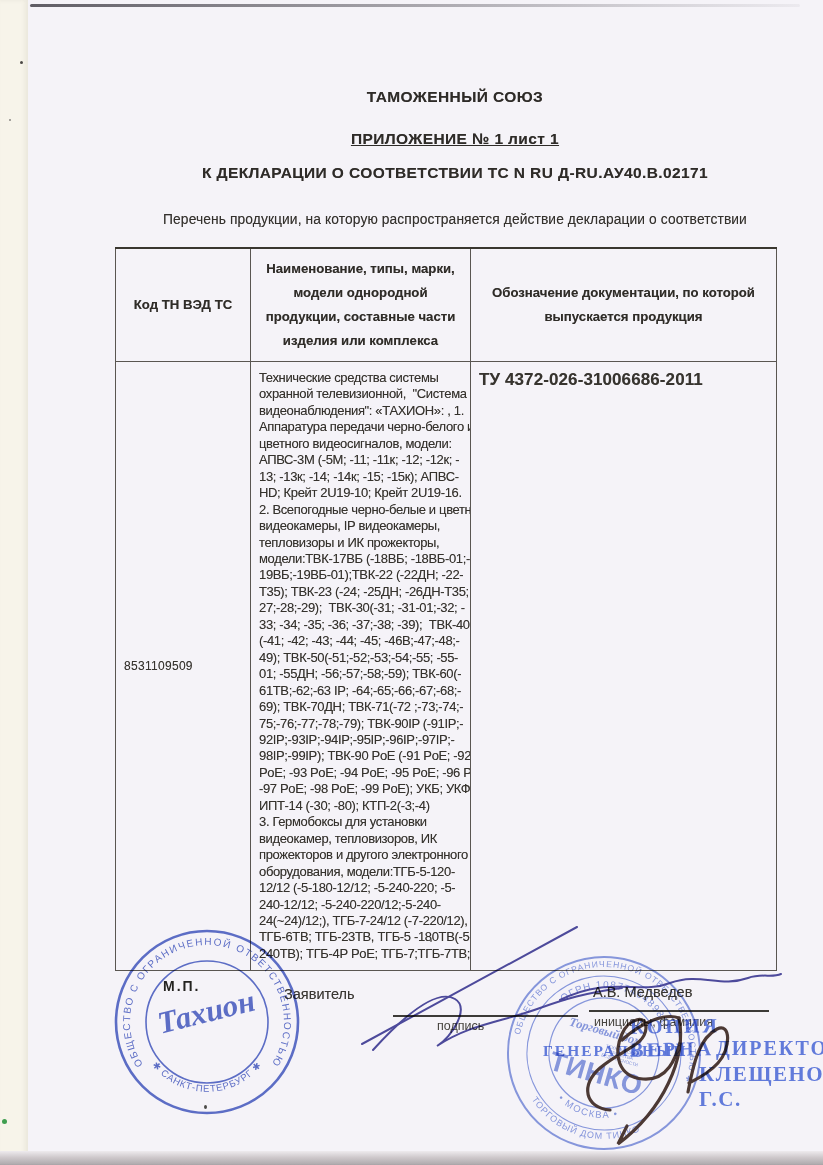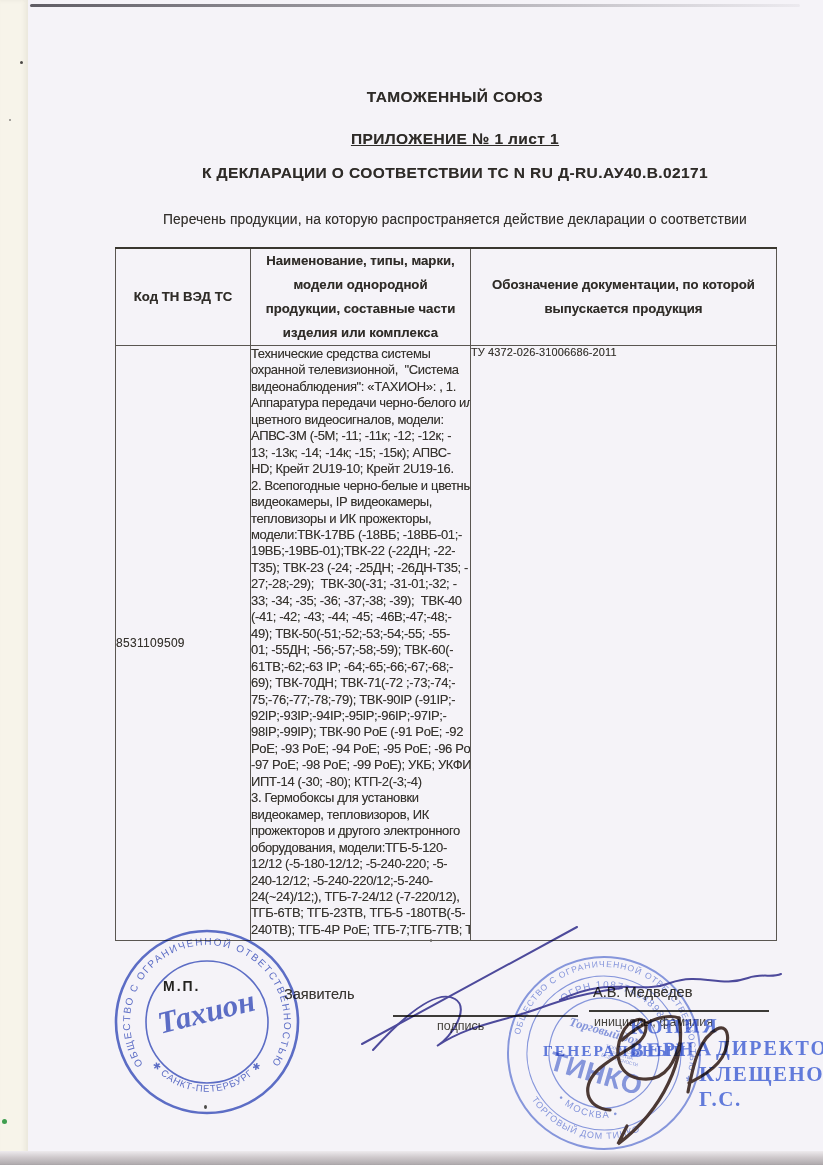--- a/index.html
+++ b/index.html
@@ -29,31 +29,31 @@
   .titles{ position:absolute; left:88px; top:0; width:734px; text-align:center; }
   .t-line{ position:absolute; left:0; width:734px; font-weight:bold; font-size:15.5px; letter-spacing:.4px; color:#2e2b28;}
   .t1{top:88px;} .t2{top:130px;text-decoration:underline;} .t3{top:164px;}
   .subtitle{ position:absolute; left:0; top:212px; width:734px; font-size:13.8px; font-weight:normal; color:#34312d; letter-spacing:.1px;}
 
   table.decl{
     position:absolute; left:115px; top:247px; width:661px; height:694px;
     border-collapse:collapse; table-layout:fixed;
   }
   table.decl th, table.decl td{
-    border:1.6px solid #5a5651; padding:0; vertical-align:top; overflow:hidden;
+    border:1.6px solid #5a5651; padding:8px; vertical-align:top; overflow:hidden;
   }
   table.decl thead th{ border-top:2.6px solid #39362f; }
   th{ font-size:13.2px; font-weight:bold; line-height:24px; text-align:center;
       vertical-align:middle !important; white-space:pre-line; color:#2f2c28;}
   td.code{ vertical-align:middle !important; text-align:left; padding-left:7px; font-size:12px; letter-spacing:.3px;}
   td.product{
     padding:5px 2px 0 8px; font-size:13px; line-height:16.45px;
     letter-spacing:-.35px; white-space:pre; color:#35322d;
   }
-  td.doc{ padding:4px 0 0 8px; font-size:11px; letter-spacing:.1px;}
+  td.doc{ padding:4px 0 0 8px; font-size:17px; letter-spacing:.1px;font-weight:bold;}
 
   .sig-label{ position:absolute; font-size:14.5px; color:#3a3733;}
   .mp-mark{ position:absolute; left:163px; top:978px; font-size:14px; font-weight:bold; letter-spacing:2px; color:#242320; z-index:6;text-align:center;}
   .sig-line{ position:absolute; height:2px; background:#3c3a37; z-index:1;}
   .line-caption{ position:absolute; font-size:12.5px; color:#46433e; z-index:1;}
 
   .copy-stamp{ position:absolute; z-index:3; color:#5570d8;
     font-family:"Liberation Serif", serif; font-weight:bold; opacity:.92;}
   .cs1{ left:630px; top:1014px; font-size:20px; letter-spacing:3px; word-spacing:26px; transform:rotate(-1deg);}
   .cs2a{ left:543px; top:1042px; font-size:15.5px; letter-spacing:2px;}

